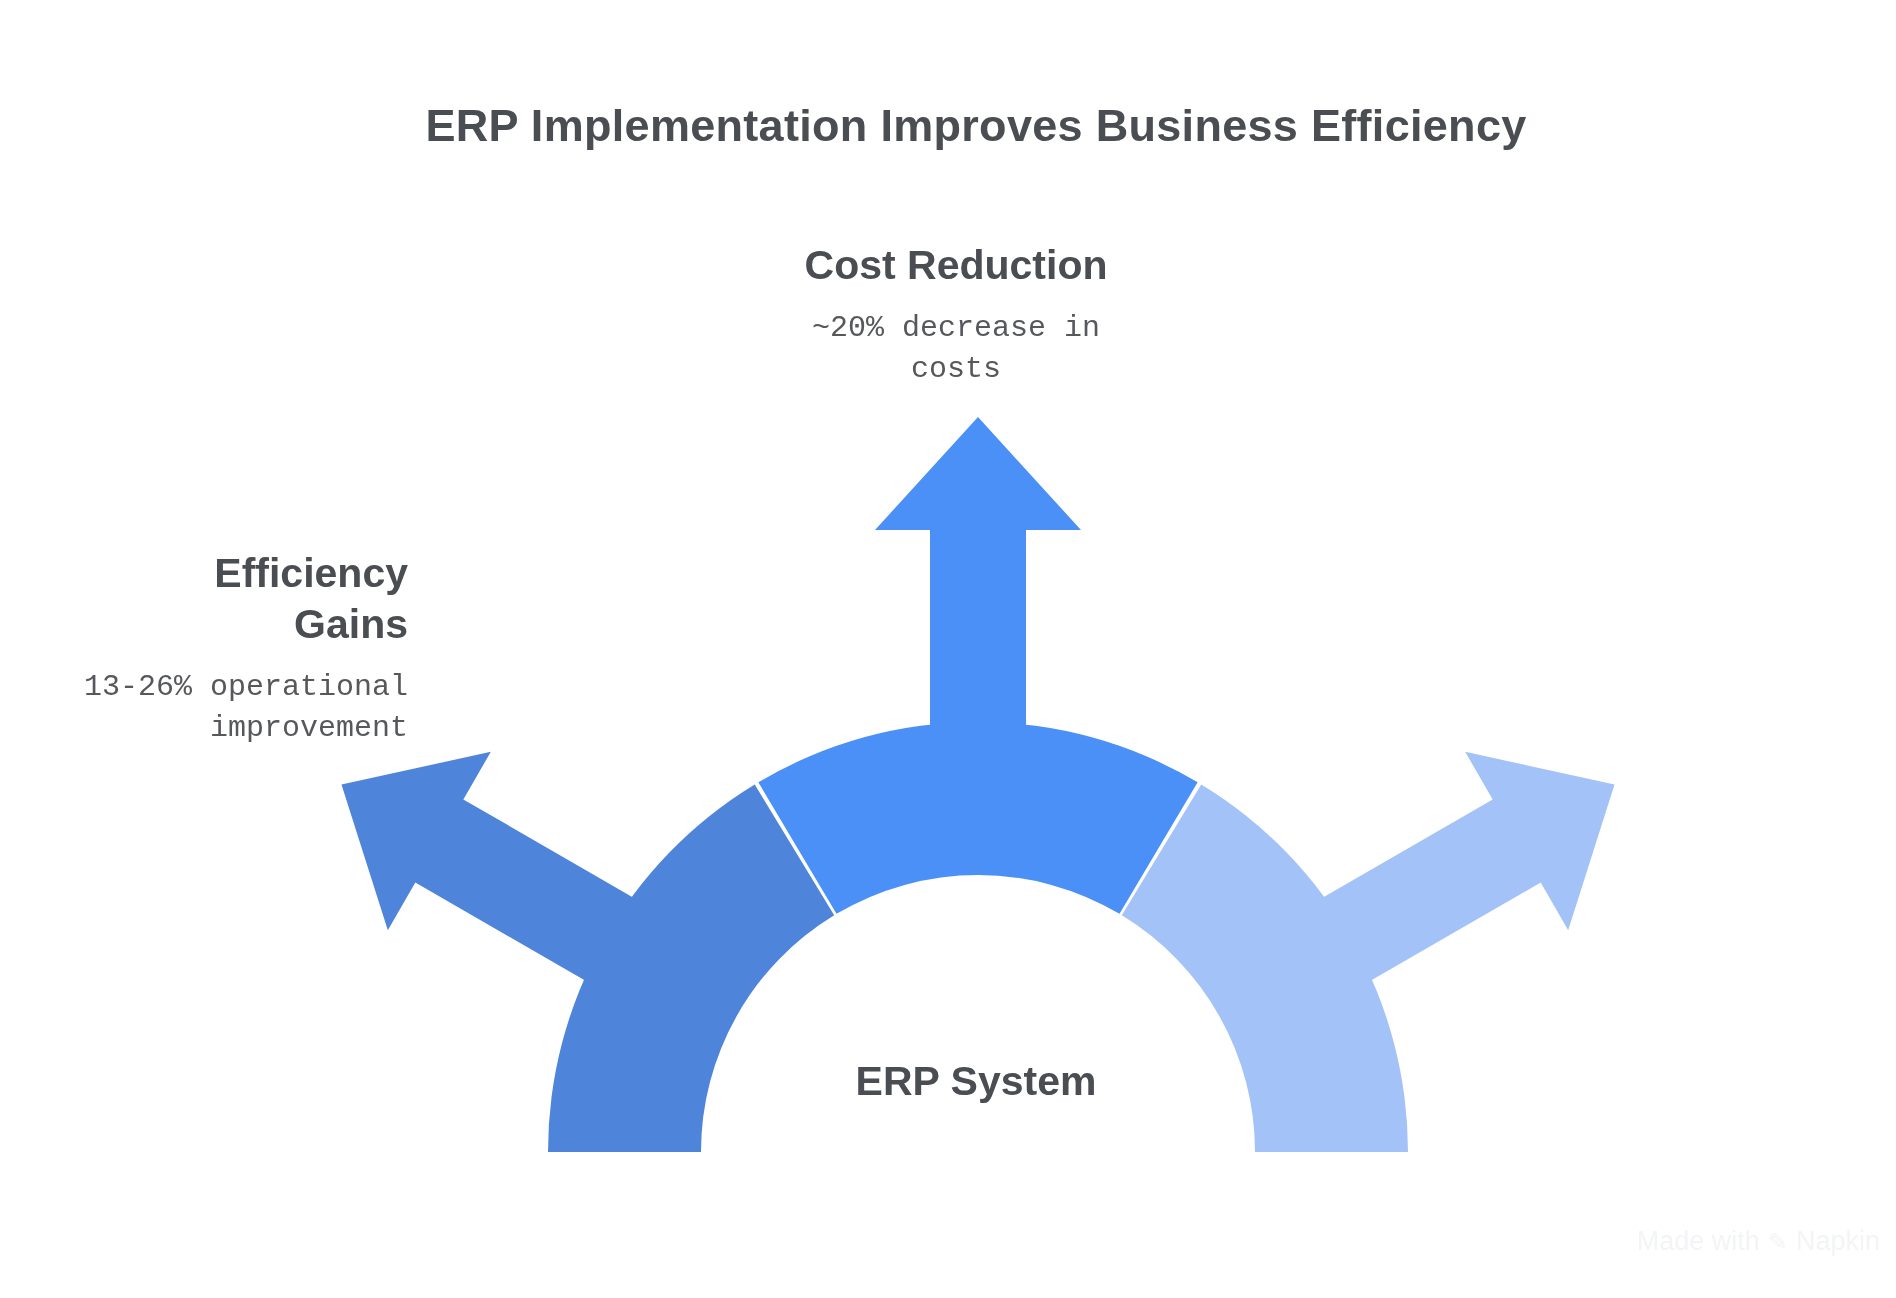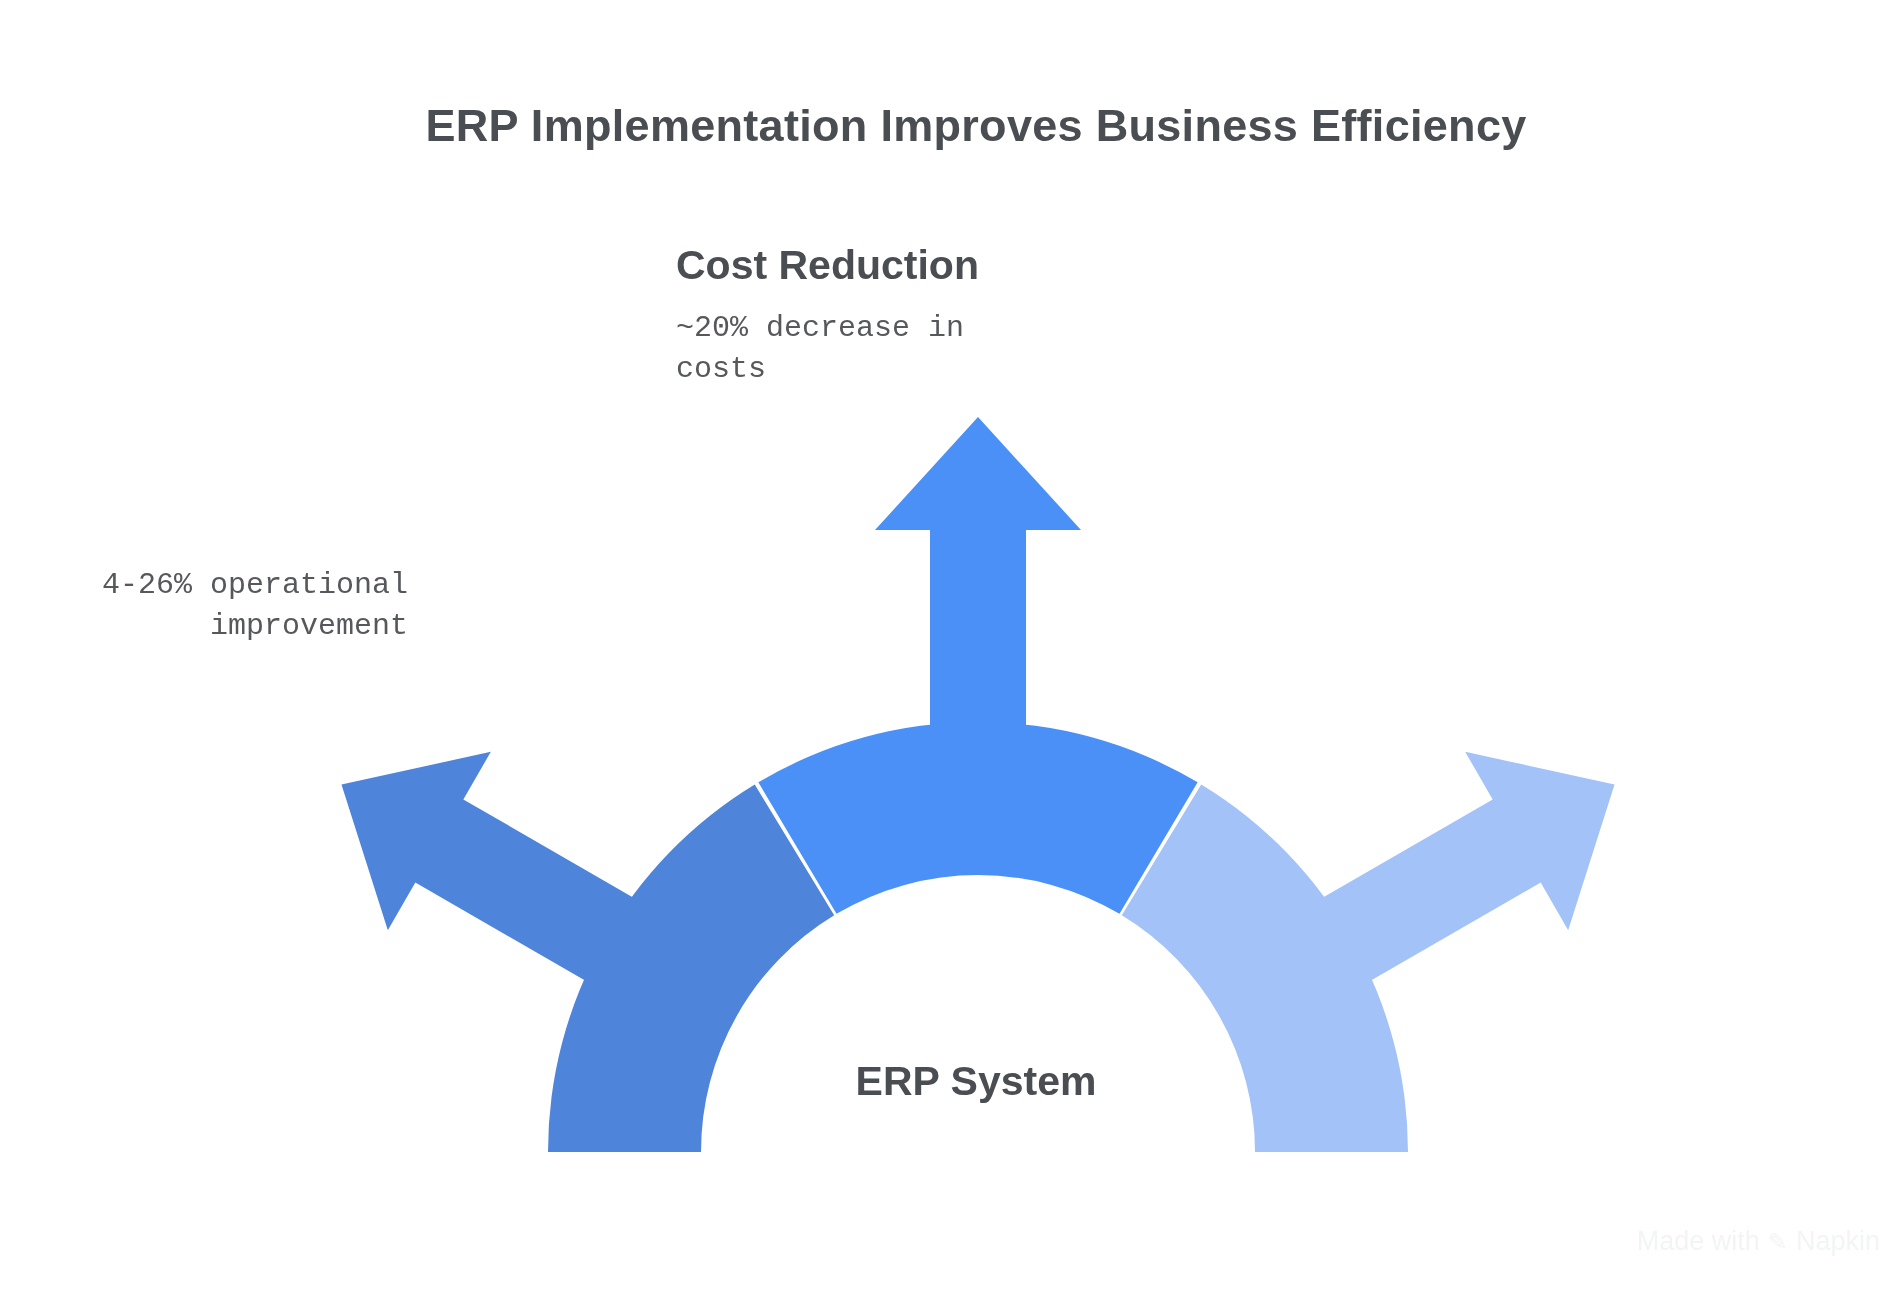--- a/index.html
+++ b/index.html
@@ -41,21 +41,22 @@
   .section-detail {
     margin-top: 17px;
     font-size: 30px;
     font-weight: 400;
     color: #56585b;
     line-height: 1.38;
     white-space: pre-line;
     font-family: Liberation Mono, monospace;
   }
   .section-top {
-    left: 648px; top: 240px; width: 600px;
+    left: 628px; top: 240px; width: 600px;
+    text-align: center;
   }
   .section-left {
     left: 40px; top: 548px; width: 340px;
     text-align: right;
   }
   .section-right {
     left: 1517px; top: 596px; width: 360px;
     text-align: left;
   }
   .center-label {
@@ -98,21 +99,23 @@
 
   <div class="page-title">ERP Implementation Improves Business Efficiency</div>
 
   <div class="section section-top">
     <div class="section-heading">Cost Reduction</div>
     <div class="section-detail">~20% decrease in
 costs</div>
   </div>
 
   <div class="section section-left">
-    <div class="section-detail">4-26% operational
+    <div class="section-heading">Efficiency
+Gains</div>
+    <div class="section-detail">13-26% operational
 improvement</div>
   </div>
 
 
   <div class="center-label">ERP System</div>
 
   <div class="watermark">
     <span>Made with</span>
     <span class="wm-icon">✎</span>
     <span>Napkin</span>

